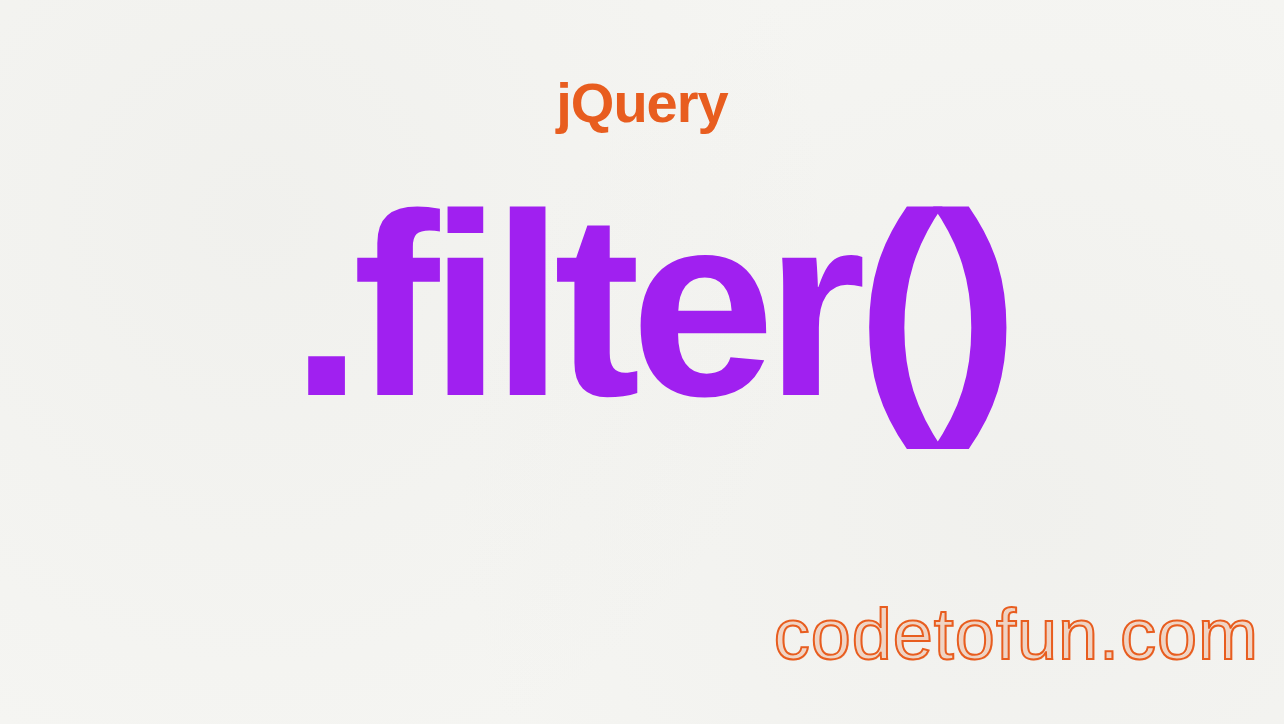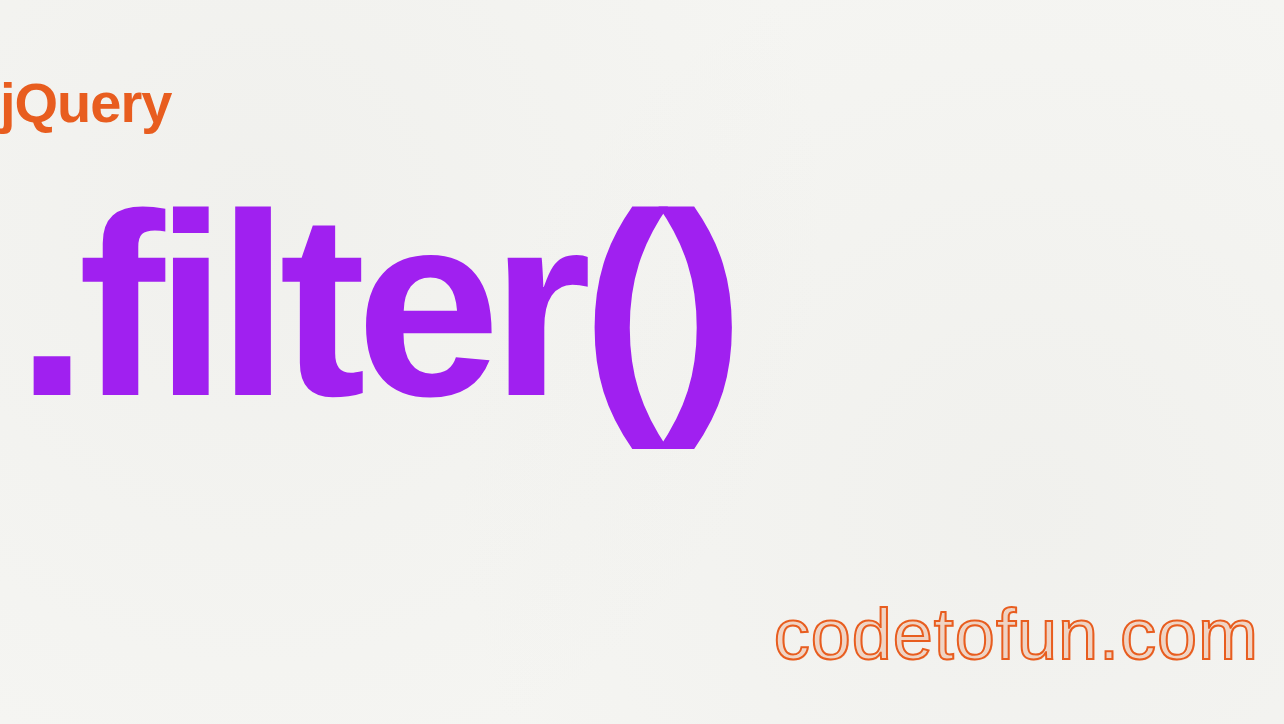--- a/index.html
+++ b/index.html
@@ -18,20 +18,21 @@
       position: relative;
       font-family: 'Arial', 'Helvetica', sans-serif;
       overflow: hidden;
     }
     
     .content-wrapper {
       width: 100%;
       height: 100%;
       display: flex;
       flex-direction: column;
+      align-items: center;
       position: relative;
     }
     
     .header-text {
       color: #e85d1f;
       font-size: 56px;
       font-weight: 700;
       margin-top: 70px;
       letter-spacing: -1px;
     }

